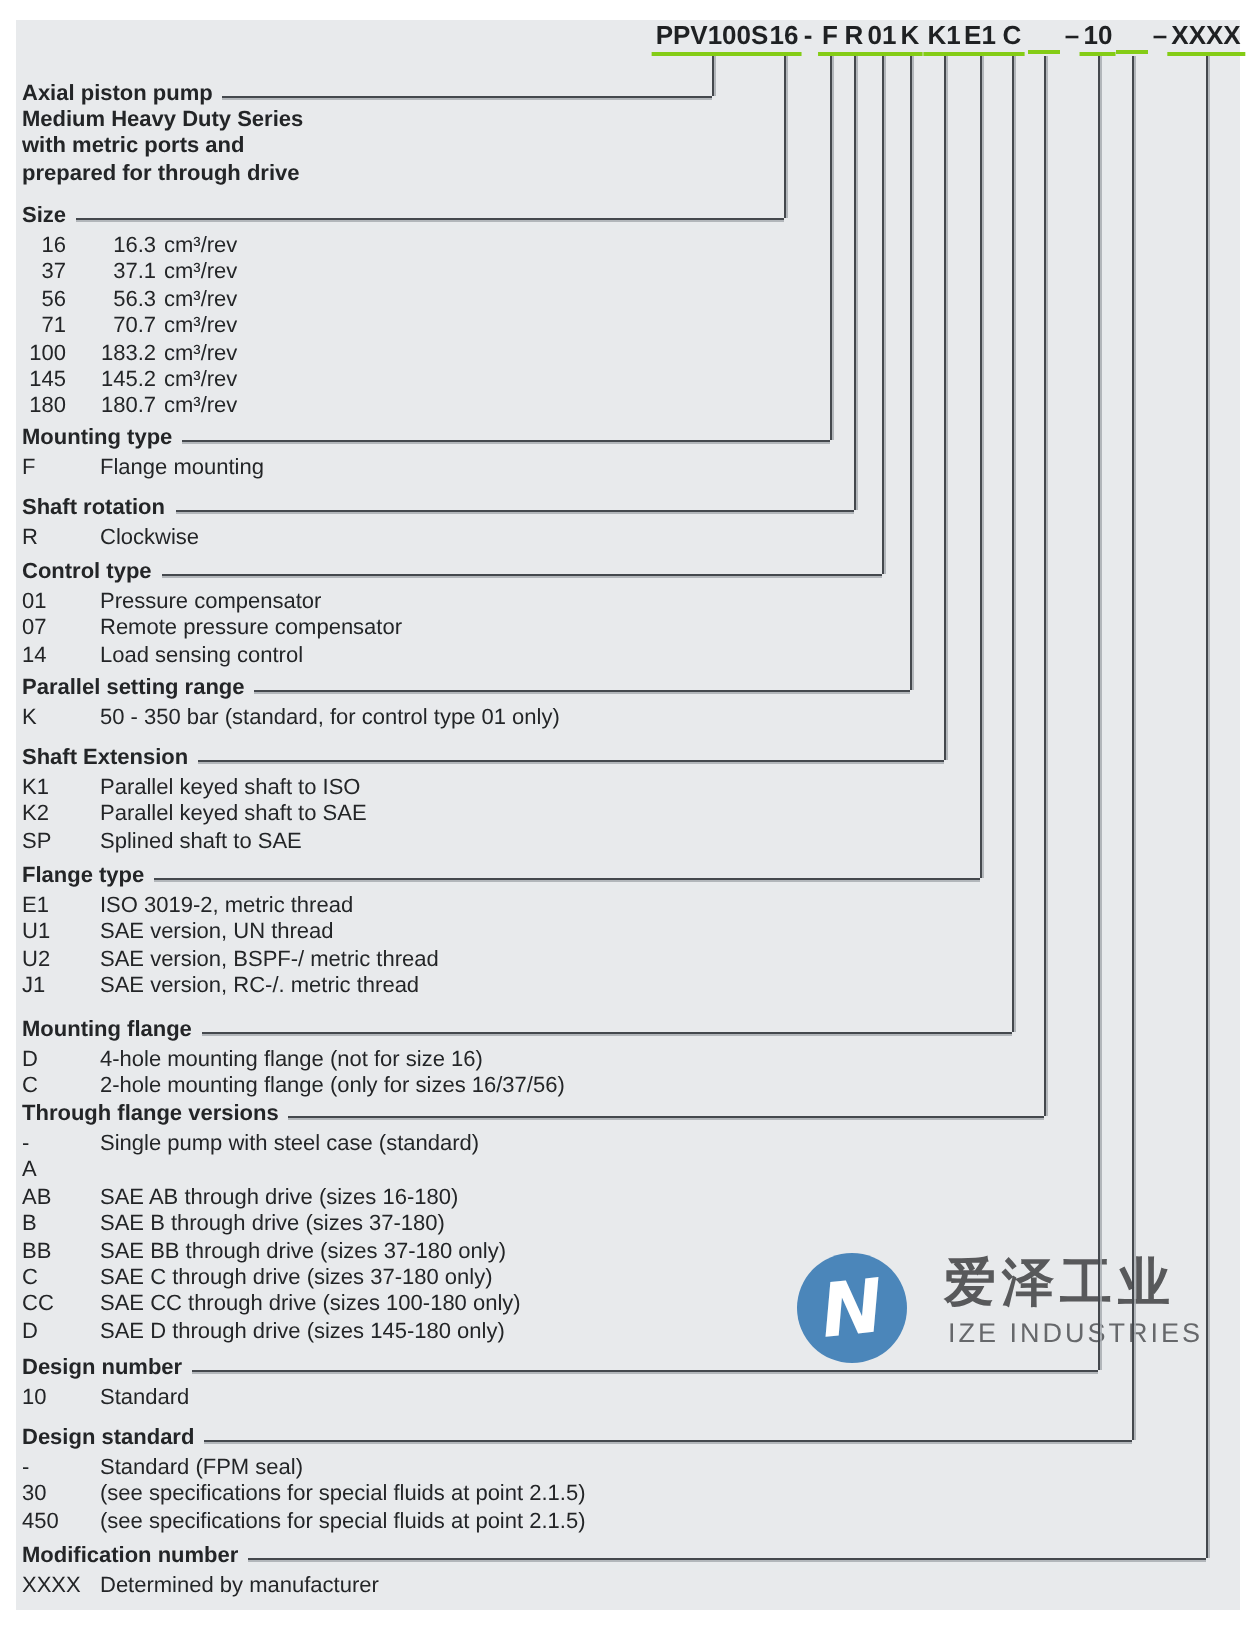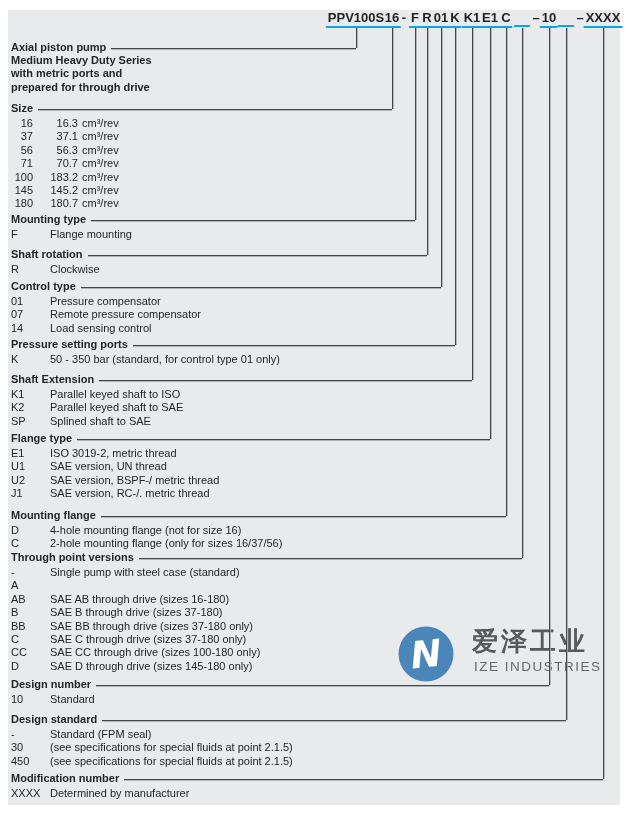--- a/index.html
+++ b/index.html
@@ -8,21 +8,21 @@
     font-family:"Liberation Sans",sans-serif;color:#232527;overflow:hidden;
   }
   .panel{position:absolute;left:8px;top:10px;width:612px;height:795px;background:#e8eaec;}
 
   
   .code-seg{
     position:absolute;top:11px;transform:translateX(-50%);
     font-size:13px;line-height:14px;font-weight:bold;white-space:pre;
     padding:0 2px 1px;z-index:4;text-align:center;color:#1f2123;
   }
-  .code-seg.u{border-bottom:2px solid #0ea5e9;}
+  .code-seg.u{border-bottom:2px solid #84cc16;}
   .code-seg.blank{min-width:12px;height:13px;}
 
   
   .vline{
     position:absolute;width:1px;background:#44484d;z-index:2;
     box-shadow:1px 0 0 rgba(168,173,178,.85);
   }
 
   
   .section{position:absolute;left:11px;z-index:3;}
@@ -175,21 +175,21 @@
           <span class="d">Remote pressure compensator</span>
         </div>
         <div class="row">
           <span class="c">14</span>
           <span class="d">Load sensing control</span>
         </div>
       </div>
     </div>
     <div class="section" style="top: 338px; width: 444px;">
       <div class="sec-head">
-        <span class="sec-title">Pressure setting ports</span>
+        <span class="sec-title">Parallel setting range</span>
         <span class="sec-line"></span>
       </div>
       <div class="items">
         <div class="row">
           <span class="c">K</span>
           <span class="d">50 - 350 bar (standard, for control type 01 only)</span>
         </div>
       </div>
     </div>
     <div class="section" style="top: 373px; width: 461px;">
@@ -247,21 +247,21 @@
           <span class="d">4-hole mounting flange (not for size 16)</span>
         </div>
         <div class="row">
           <span class="c">C</span>
           <span class="d">2-hole mounting flange (only for sizes 16/37/56)</span>
         </div>
       </div>
     </div>
     <div class="section" style="top: 551px; width: 511px;">
       <div class="sec-head">
-        <span class="sec-title">Through point versions</span>
+        <span class="sec-title">Through flange versions</span>
         <span class="sec-line"></span>
       </div>
       <div class="items">
         <div class="row">
           <span class="c">-</span>
           <span class="d">Single pump with steel case (standard)</span>
         </div>
         <div class="row">
           <span class="c">A</span>
         </div>

